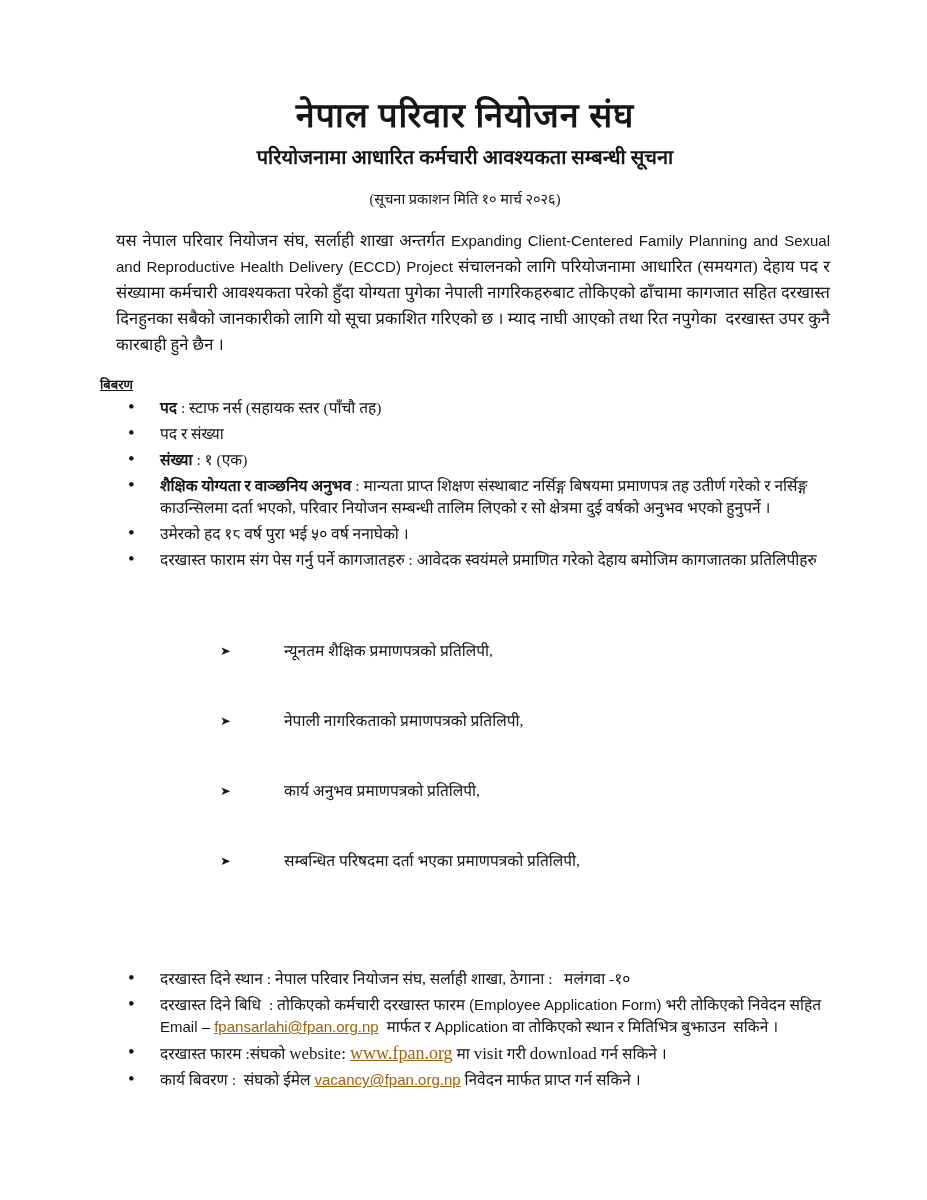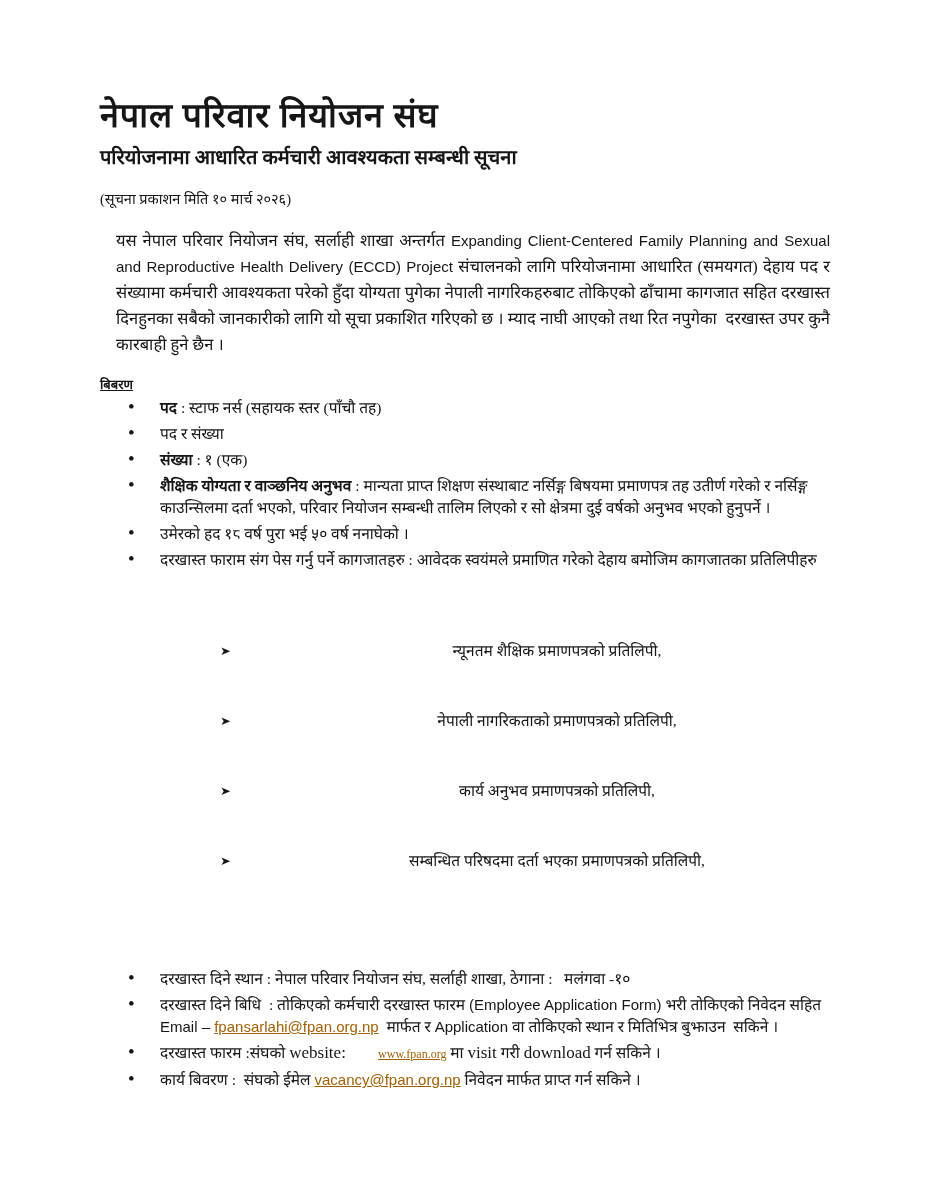--- a/index.html
+++ b/index.html
@@ -7,21 +7,21 @@
     width: 927px;
     height: 1200px;
     box-sizing: border-box;
     margin: 0 auto;
     background: #ffffff;
     color: #161616;
     font-family: "Liberation Serif", serif;
     padding: 96px 97px 40px 100px;
     overflow: hidden;
   }
-  .hdr { }
+  .hdr { text-align: center; }
   .title1 {
     font-size: 34px; font-weight: 700; line-height: 1.15;
     margin: 0 0 8px 0; letter-spacing: 1px;
   }
   .title2 {
     font-size: 34px; font-weight: 700; line-height: 1.15;
     margin: 0 0 14px 0; letter-spacing: 1px;
   }
   .subtitle {
     font-size: 20px; font-weight: 700; margin: 0 0 18px 0;
@@ -48,34 +48,33 @@
   ul.main-list > li::before {
     content: "\2022"; position: absolute; left: 0; top: -1px;
     font-size: 19px; line-height: 22px; color: #161616;
   }
   ul.sub-list {
     list-style: none; margin: 3px 0 0 0; padding: 0 0 0 60px;
   }
   ul.sub-list > li {
     position: relative; padding-left: 64px; margin: 0 0 4px 0;
     white-space: pre-wrap;
-    text-align: center;
   }
   ul.sub-list > li::before {
     content: "\27A4"; position: absolute; left: 0; top: 0;
     font-size: 13px; color: #161616; transform: scaleY(0.9);
   }
   .b { font-weight: 700; }
   .en { font-family: "Liberation Sans", sans-serif; font-size: 15px; }
   .ens { font-family: "Liberation Serif", serif; font-size: 17px; }
   a.link {
     color: #a16207; text-decoration: underline; cursor: pointer;
   }
   a.link.en { font-family: "Liberation Sans", sans-serif; }
-  a.link.ens { font-family: "Liberation Serif", serif; font-size: 12px; margin-left: 28px; }
+  a.link.ens { font-family: "Liberation Serif", serif; font-size: 18px; }
 </style>
 </head>
 <body>
 
 <div class="page">
 
   <div class="hdr">
     <div class="title1">नेपाल परिवार नियोजन संघ</div>
     <div class="subtitle">परियोजनामा आधारित कर्मचारी आवश्यकता सम्बन्धी सूचना</div>
     <div class="pubdate">(सूचना प्रकाशन मिति १० मार्च २०२६)</div>

